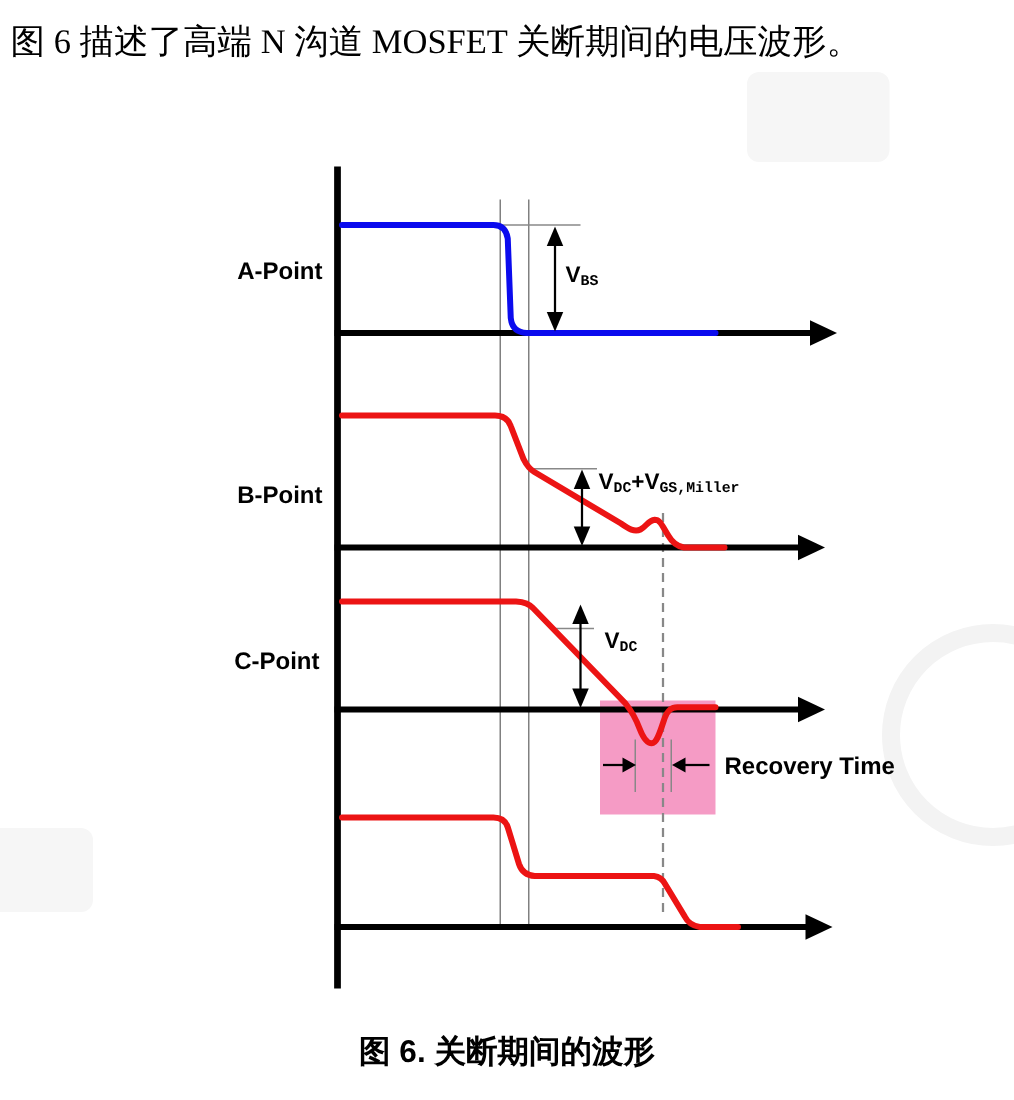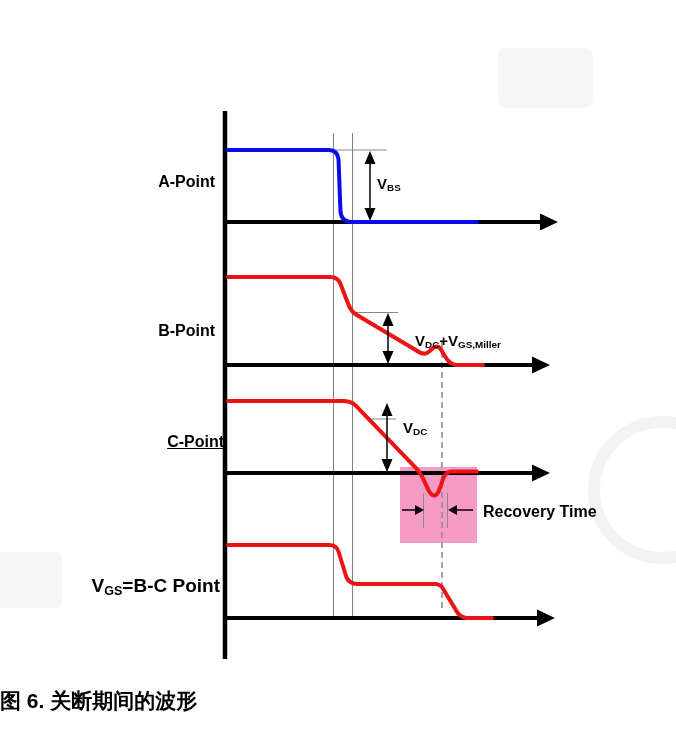--- a/index.html
+++ b/index.html
@@ -7,46 +7,47 @@
   #page {
     position:relative; width:676px; height:733px; background:#ffffff;
     font-family:"Liberation Sans", sans-serif; color:#000;
   }
   .intro {
     position:absolute; left:7px; top:12px; width:665px;
     font-family:"Liberation Serif", serif; font-size:23px; color:#000;
     white-space:nowrap;
   }
   .caption {
-    position:absolute; left:0; top:687px; width:676px; text-align:left;
+    position:absolute; left:0; top:687px; width:676px; text-align:center;
     font-family:"Liberation Sans", sans-serif; font-weight:bold; font-size:21px;
   }
   svg.fig { position:absolute; left:0; top:0; }
   .plabel {
     position:absolute; font-weight:bold; font-size:16px; text-align:right;
     width:140px; white-space:nowrap;
   }
   .plabel-a { left:75px; top:173px; }
   .plabel-b { left:75px; top:322px; }
-  .plabel-c { left:84px; top:433px;text-decoration:underline; }
+  .plabel-c { left:73px; top:433px; }
   .plabel-d { left:60px; top:575px; width:160px; font-size:19px; }
   .ann {
     position:absolute; font-weight:bold; font-size:15px; white-space:nowrap;
   }
   .ann-vbs { left:377px; top:175px; }
-  .ann-vdcm { left:399px; top:332px;margin-left:16px; }
+  .ann-vdcm { left:399px; top:313px; }
   .ann-vdc { left:403px; top:419px; }
   .ann-recovery { left:483px; top:503px; font-size:16px; }
-  .sub { font-size:66%; position:relative; top:0.22em; font-weight:bold; }
+  .sub { font-size:66%; position:relative; top:0.22em; font-weight:bold;font-family:Liberation Mono, monospace; }
 </style>
 </head>
 <body>
 
 <div id="page">
 
+  <div class="intro">图 6 描述了高端 N 沟道 MOSFET 关断期间的电压波形。</div>
 
   <svg class="fig" width="676" height="733" viewBox="0 0 676 733">
 
     <g>
       <rect x="498" y="48" width="95" height="60" rx="8" fill="#f6f6f6"></rect>
       <rect x="-12" y="552" width="74" height="56" rx="8" fill="#f6f6f6"></rect>
       <circle cx="662" cy="490" r="68" fill="none" stroke="#f3f3f3" stroke-width="12"></circle>
     </g>
 
     <rect x="400" y="467" width="77" height="76" fill="#f59bc5"></rect>
@@ -113,21 +114,20 @@
       <line x1="402" y1="510" x2="416" y2="510" stroke="#000" stroke-width="1.5"></line>
       <polygon points="424,510 415,505 415,515" fill="#000"></polygon>
       <polygon points="448,510 457,505 457,515" fill="#000"></polygon>
       <line x1="456" y1="510" x2="473" y2="510" stroke="#000" stroke-width="1.5"></line>
     </g>
   </svg>
 
   <div class="plabel plabel-a">A-Point</div>
   <div class="plabel plabel-b">B-Point</div>
   <div class="plabel plabel-c">C-Point</div>
-  <div class="plabel plabel-d"><span>V</span><span class="sub">GS</span><span>=B-C Point</span></div>
 
   <div class="ann ann-vbs"><span>V</span><span class="sub">BS</span></div>
 
   <div class="ann ann-vdcm"><span>V</span><span class="sub">DC</span><span>+V</span><span class="sub">GS,Miller</span></div>
 
   <div class="ann ann-vdc"><span>V</span><span class="sub">DC</span></div>
 
   <div class="ann ann-recovery">Recovery Time</div>
 
   <div class="caption">图 6. 关断期间的波形</div>

